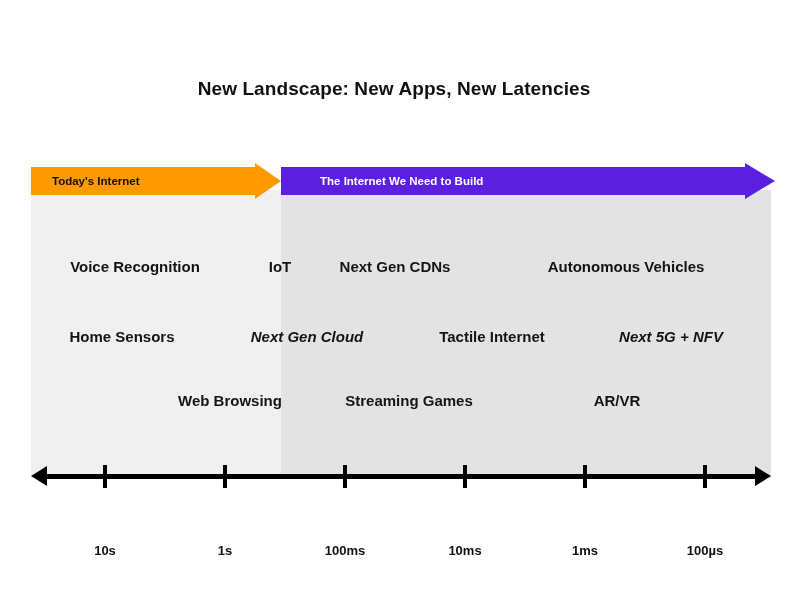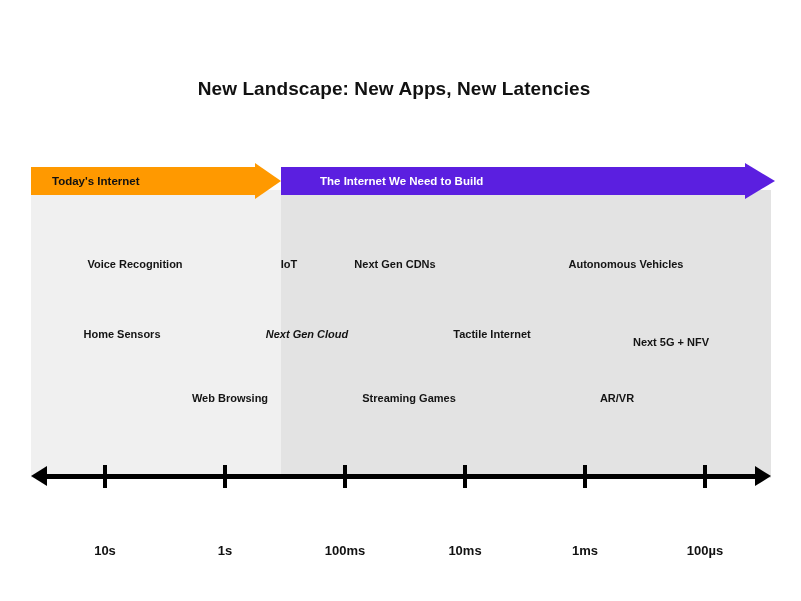--- a/index.html
+++ b/index.html
@@ -96,21 +96,21 @@
     padding-left: 39px;
   }
   #era-future .arrow-head {
     border-left: 30px solid #5B1FE0;
   }
   #era-future .era-label { color: #ffffff; }
 
   
   .app-label {
     position: absolute;
-    font-size: 11px;
+    font-size: 15px;
     font-weight: bold;
     white-space: nowrap;
     transform: translateX(-50%);
     color: #141414;
   }
 
   
   #axis-line {
     position: absolute;
     left: 45px;
@@ -171,27 +171,27 @@
 
 <div class="era-arrow" id="era-future">
   <div class="arrow-body">
     <span class="era-label">The Internet We Need to Build</span>
   </div>
   <div class="arrow-head"></div>
 </div>
 
 <div id="app-labels">
     <div class="app-label" style="left: 135px; top: 258px;">Voice Recognition</div>
-    <div class="app-label" style="left: 289px; top: 258px;">IoT</div>
+    <div class="app-label" style="left: 280px; top: 258px;">IoT</div>
     <div class="app-label" style="left: 395px; top: 258px;">Next Gen CDNs</div>
     <div class="app-label" style="left: 626px; top: 258px;">Autonomous Vehicles</div>
     <div class="app-label" style="left: 122px; top: 328px;">Home Sensors</div>
     <div class="app-label" style="left: 307px; top: 328px; font-style: italic;">Next Gen Cloud</div>
     <div class="app-label" style="left: 492px; top: 328px;">Tactile Internet</div>
-    <div class="app-label" style="left: 671px; top: 336px;">Next 5G + NFV</div>
+    <div class="app-label" style="left: 671px; top: 328px; font-style: italic;">Next 5G + NFV</div>
     <div class="app-label" style="left: 230px; top: 392px;">Web Browsing</div>
     <div class="app-label" style="left: 409px; top: 392px;">Streaming Games</div>
     <div class="app-label" style="left: 617px; top: 392px;">AR/VR</div>
   </div>
 
 <div id="axis-cap-left" class="axis-cap"></div>
 <div id="axis-line"></div>
 <div id="axis-cap-right" class="axis-cap"></div>
 <div id="axis-ticks">
     <div class="axis-tick" style="left: 105px;"></div>

